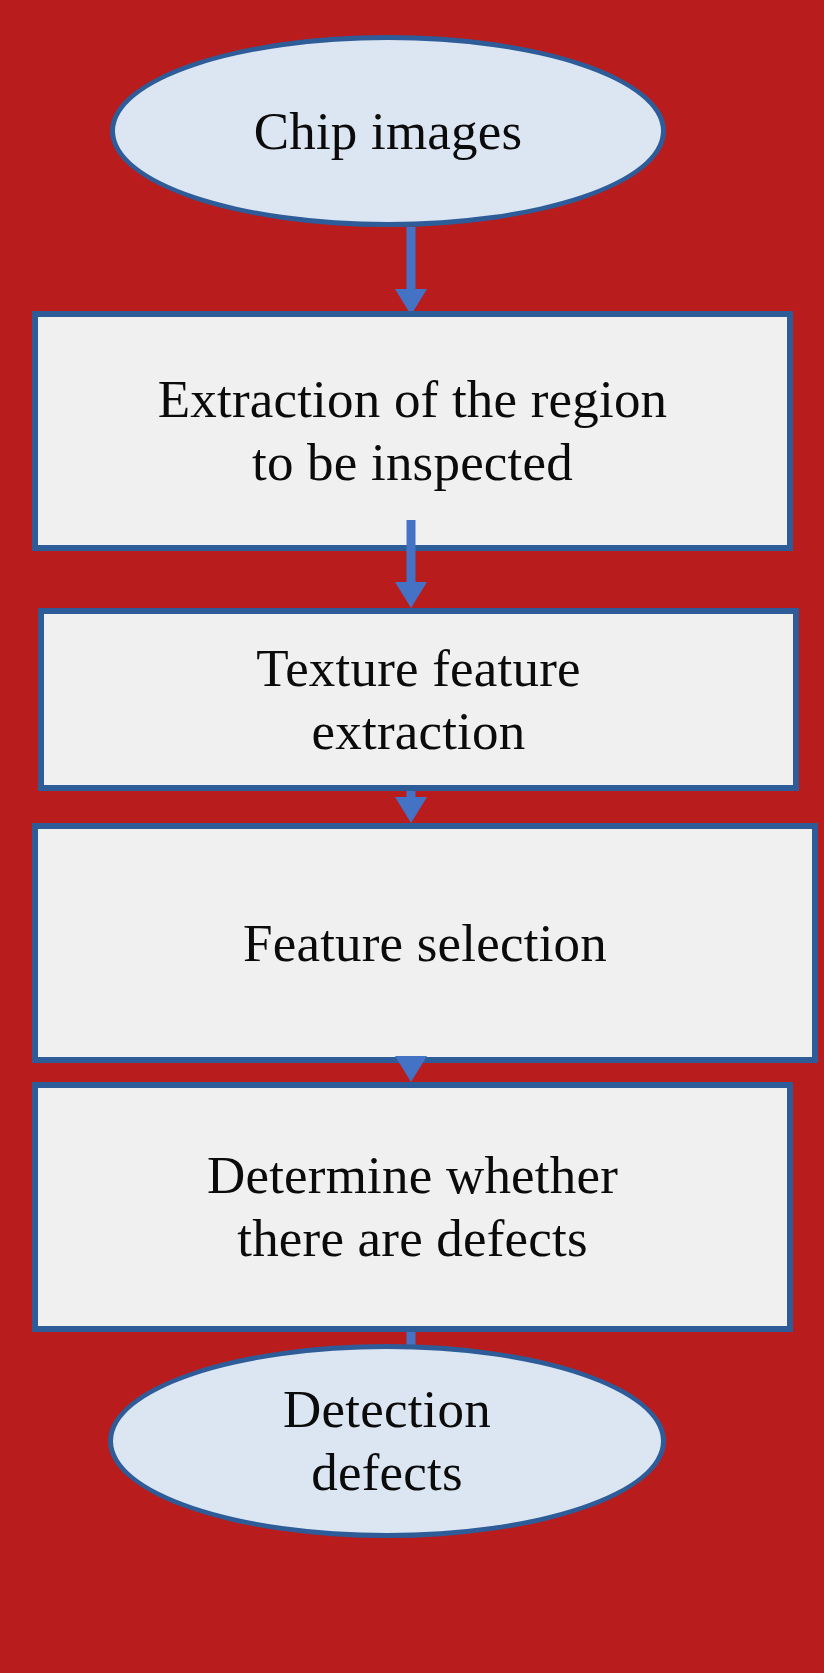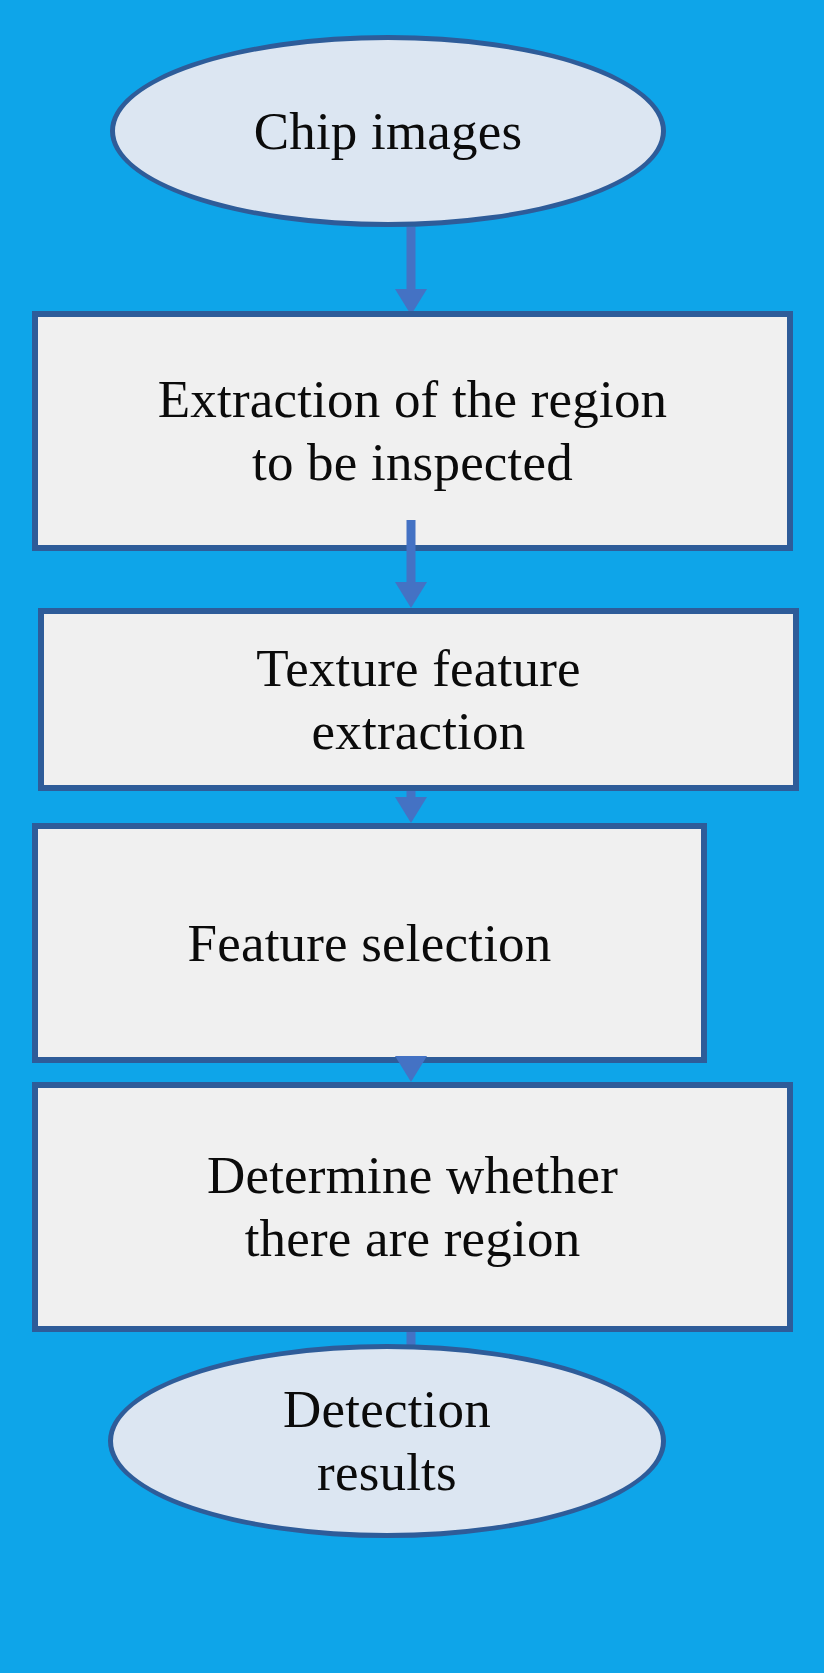--- a/index.html
+++ b/index.html
@@ -7,21 +7,21 @@
     padding: 0;
     background: #ffffff;
   }
   body {
     font-family: "Liberation Serif", "DejaVu Serif", serif;
   }
   #canvas {
     position: relative;
     width: 824px;
     height: 1673px;
-    background: #0ea5e9;
+    background: #b91c1c;
     overflow: hidden;
   }
   .node {
     position: absolute;
     box-sizing: border-box;
     display: flex;
     align-items: center;
     justify-content: center;
     text-align: center;
   }
@@ -97,37 +97,37 @@
   <div class="node rect" style="left:38px; top:608px; width:761px; height:183px;">
     <span class="node-label">Texture feature
 extraction</span>
   </div>
 
   <div class="arrow" style="left:411px; top:791px; width:0; height:32px;">
     <div class="shaft" style="height:10px;"></div>
     <div class="head"></div>
   </div>
 
-  <div class="node rect" style="left:32px; top:823px; width:675px; height:240px;">
+  <div class="node rect" style="left:32px; top:823px; width:786px; height:240px;">
     <span class="node-label">Feature selection</span>
   </div>
 
   <div class="arrow" style="left:411px; top:1063px; width:0; height:19px;">
     <div class="shaft" style="height:0px;"></div>
     <div class="head"></div>
   </div>
 
   <div class="node rect" style="left:32px; top:1082px; width:761px; height:250px;">
     <span class="node-label">Determine whether
-there are region</span>
+there are defects</span>
   </div>
 
   <div class="arrow" style="left:411px; top:1332px; width:0; height:55px;">
     <div class="shaft" style="height:29px;"></div>
     <div class="head"></div>
   </div>
 
   <div class="node ellipse" style="left:108px; top:1344px; width:558px; height:194px;">
     <span class="node-label">Detection
-results</span>
+defects</span>
   </div>
 
 </div>
 
 </body></html>

